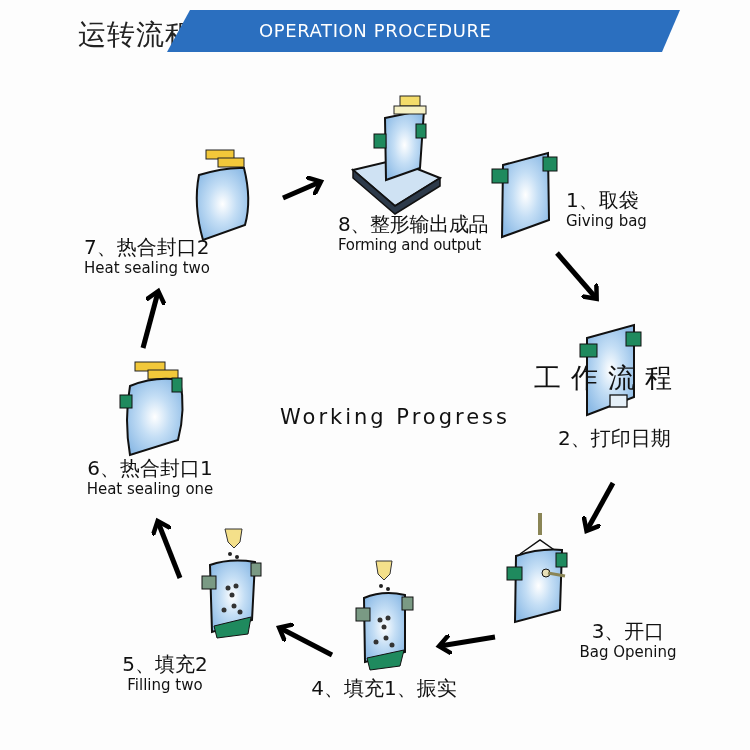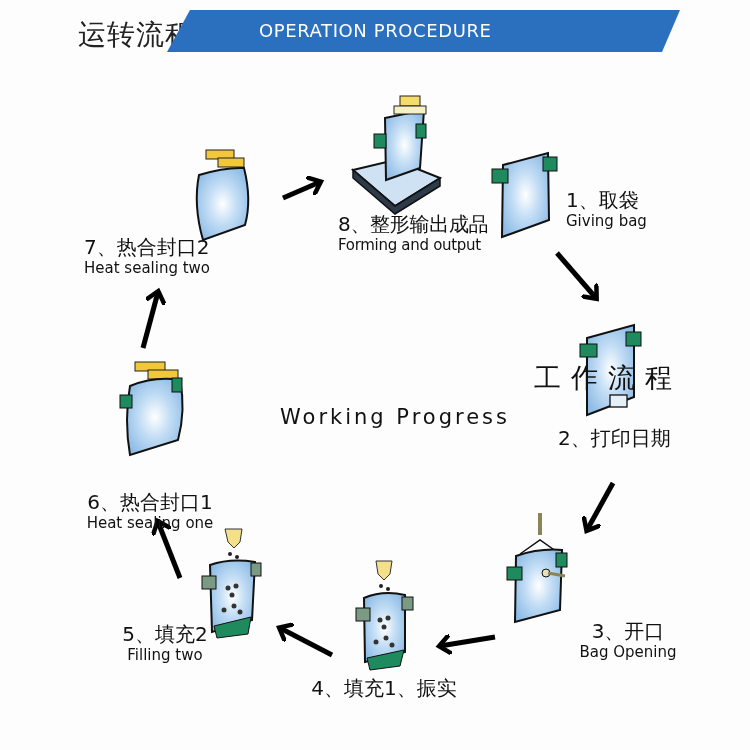--- a/index.html
+++ b/index.html
@@ -149,25 +149,25 @@
 <div class="lbl" style="left:558px; top:428px; width:110px;">
   <div class="cn">2、打印日期</div>
 </div>
 <div class="lbl" style="left:568px; top:621px; width:120px;">
   <div class="cn">3、开口</div>
   <div class="en">Bag Opening</div>
 </div>
 <div class="lbl" style="left:294px; top:678px; width:180px;">
   <div class="cn">4、填充1、振实</div>
 </div>
-<div class="lbl" style="left:120px; top:624px; width:90px;">
+<div class="lbl" style="left:120px; top:654px; width:90px;">
   <div class="cn">5、填充2</div>
   <div class="en">Filling two</div>
 </div>
-<div class="lbl" style="left:85px; top:492px; width:130px;">
+<div class="lbl" style="left:85px; top:458px; width:130px;">
   <div class="cn">6、热合封口1</div>
   <div class="en">Heat sealing one</div>
 </div>
 <div class="lbl" style="left:84px; top:237px; text-align:left;">
   <div class="cn">7、热合封口2</div>
   <div class="en">Heat sealing two</div>
 </div>
 <div class="lbl" style="left:338px; top:214px; text-align:left; letter-spacing:-0.3px;">
   <div class="cn">8、整形输出成品</div>
   <div class="en">Forming and output</div>

